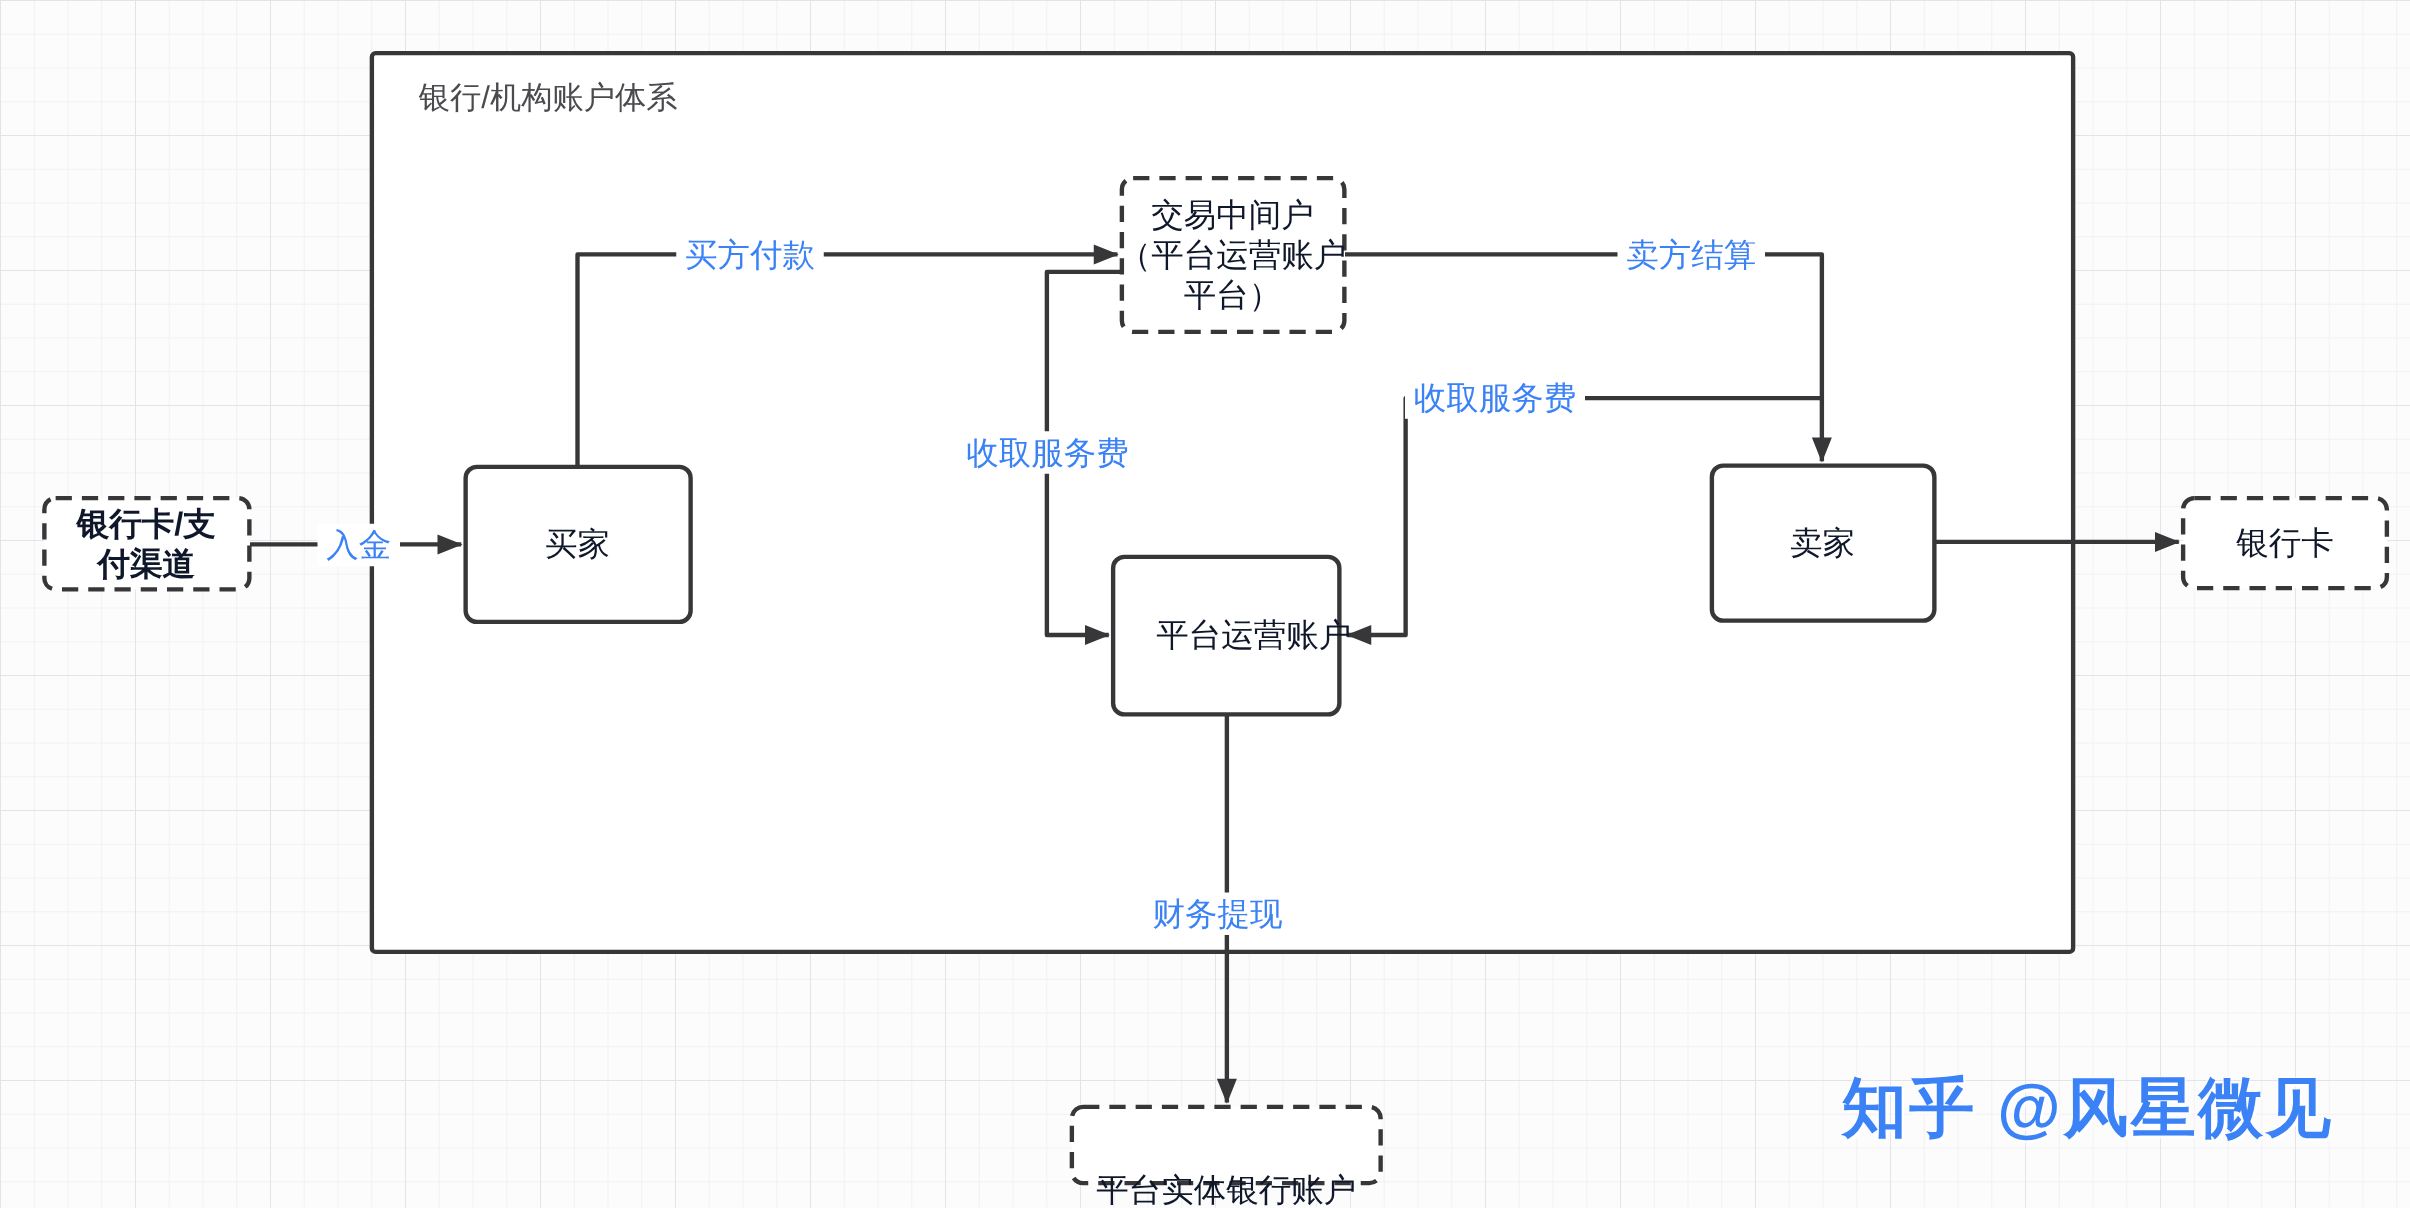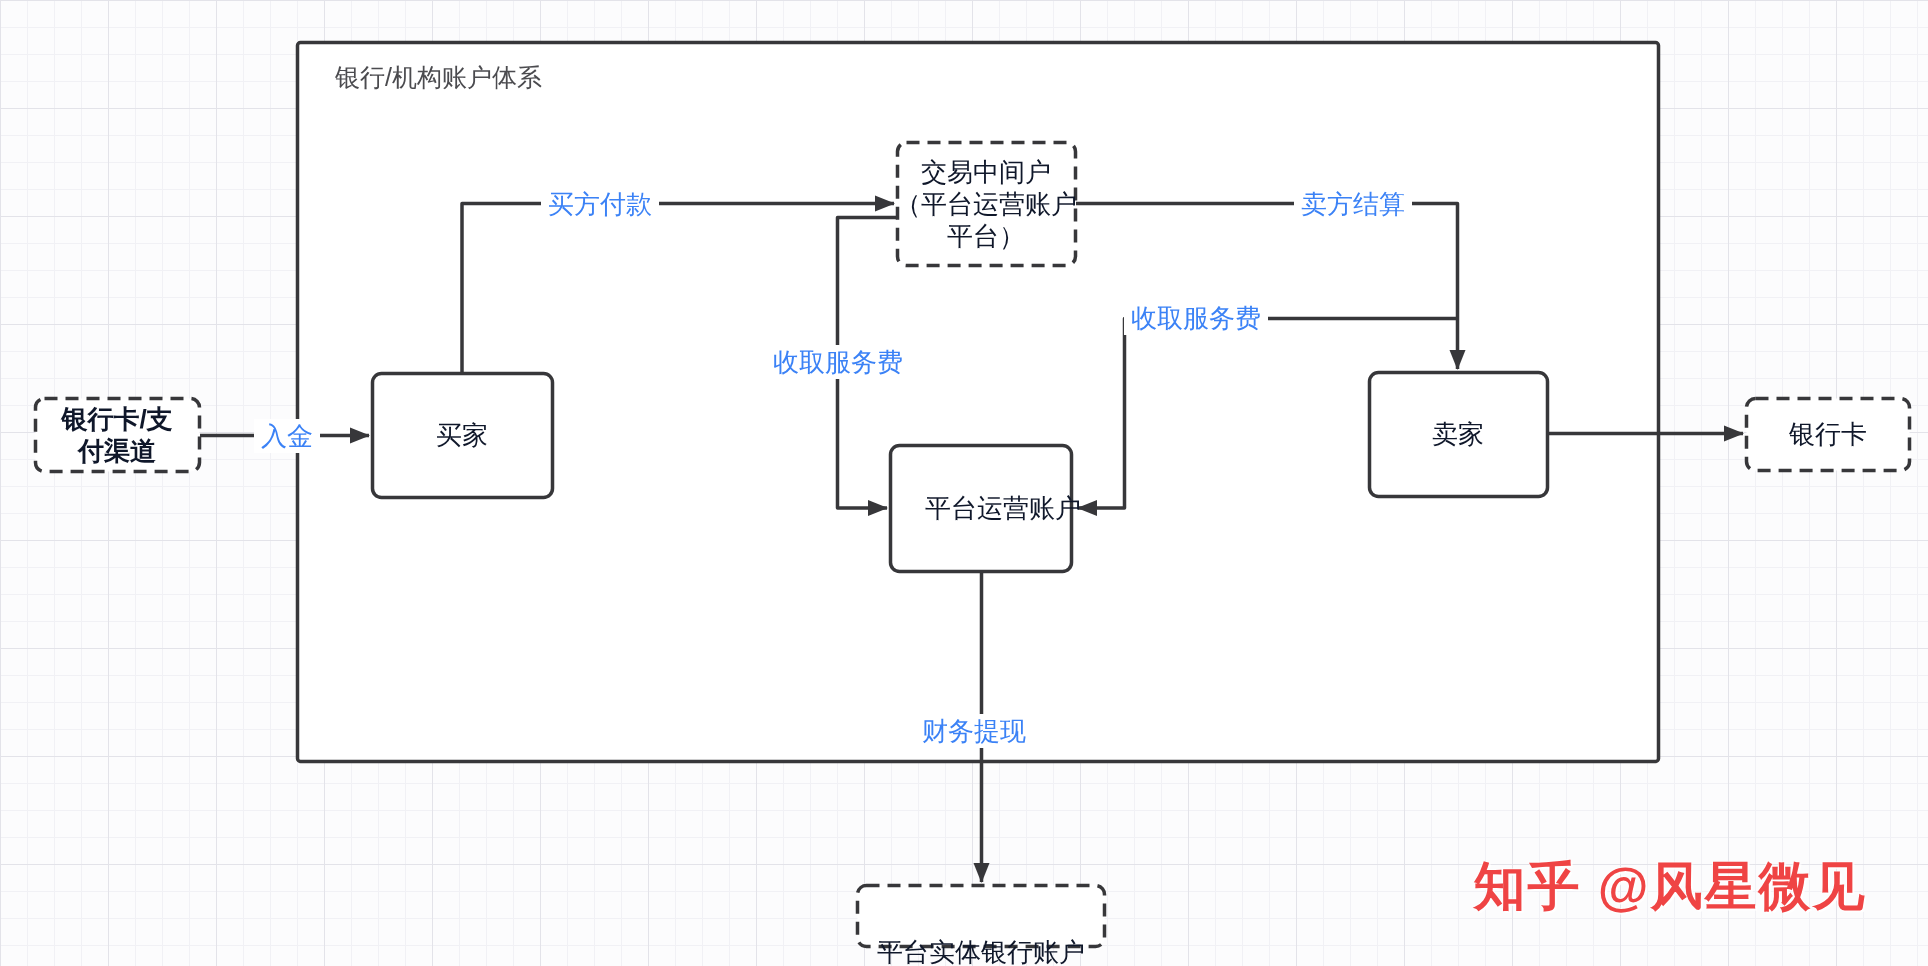--- a/index.html
+++ b/index.html
@@ -35,21 +35,21 @@
 
   .container-title {
     position: absolute; left: 335px; top: 61px;
     color: #4b4b4f; font-size: 25px; white-space: nowrap;
   }
 
   .watermark {
     position: absolute; left: 1670px; top: 887px;
     transform: translate(-50%, -50%);
     font-size: 52px; font-weight: bold; letter-spacing: 2px;
-    color: #ef4444; white-space: nowrap;
+    color: #3b82f6; white-space: nowrap;
     text-shadow: 2px 2px 0 rgba(255,255,255,0.85), -1px -1px 0 rgba(255,255,255,0.6);
   }
 </style>
 </head>
 <body>
 
 <div id="stage">
 
   <svg class="layer" width="1928" height="966" viewBox="0 0 1928 966">
     <defs>

